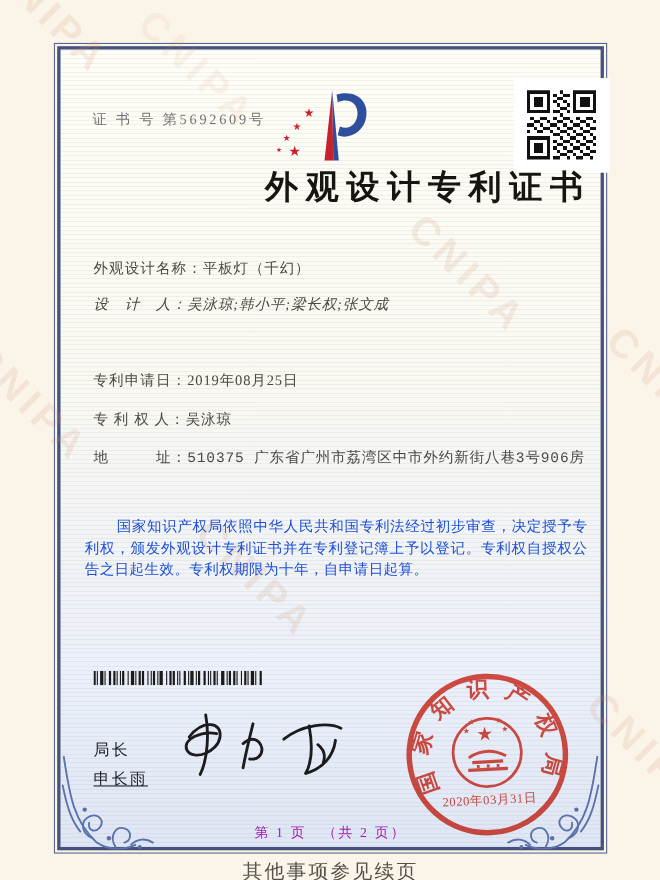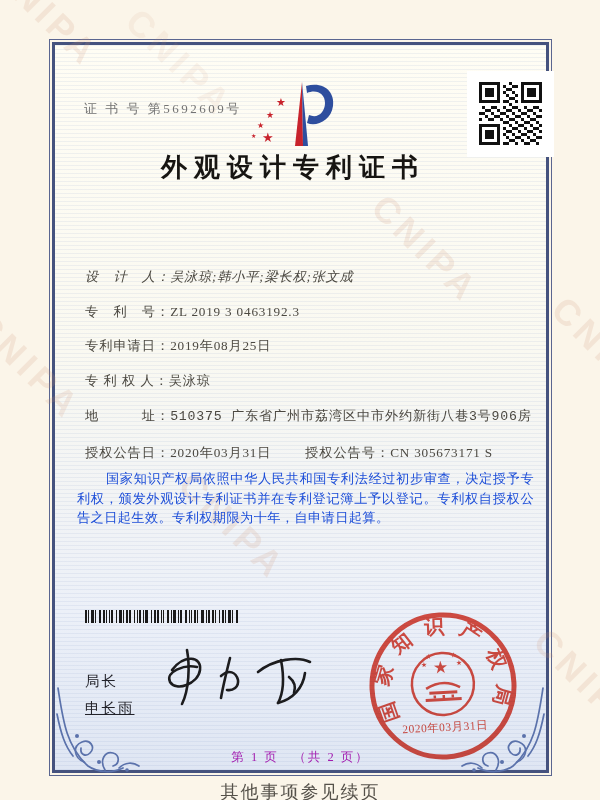--- a/index.html
+++ b/index.html
@@ -19,22 +19,22 @@
   .frame-inner { position:absolute; inset:2px; border:3px solid #45527e;
     background:
       repeating-linear-gradient(0deg, rgba(110,135,190,0.10) 0px, rgba(110,135,190,0.10) 1px, transparent 1px, transparent 4px),
       linear-gradient(180deg, #fffdf4 0%, #faf9f1 42%, #ecf0f8 78%, #dfe6f3 100%);
   }
 
   .content { position:absolute; z-index:3; }
 
   .cert-no { left:84px; top:76px; font-size:13px; letter-spacing:2.5px; color:#737373;margin-top:24px; }
 
-  .title { left:49px; top:150px; width:488px; text-align:center;
-           font-size:26px; font-weight:bold; letter-spacing:7px; color:#171512; }
+  .title { left:49px; top:150px; width:488px; text-align:right;
+           font-size:30px; font-weight:bold; letter-spacing:7px; color:#171512; }
 
   .row { left:85px; width:450px; font-size:13.2px; color:#4b4841; letter-spacing:0.8px; white-space:nowrap; }
   .row .lab { letter-spacing:1px; }
 
   .grant-right { position:absolute; left:220px; top:0; }
 
   .bodytext { left:77px; top:469px; width:457px; font-size:13.2px; line-height:19.5px;
               color:#1d4ed8; text-align:justify; letter-spacing:0.4px; }
   .bodytext p { text-indent:2.2em; margin-bottom:1px; }
 
@@ -243,40 +243,34 @@
         <rect x="27" y="60" width="3" height="3"></rect>
         <rect x="36" y="60" width="3" height="3"></rect>
         <rect x="45" y="60" width="3" height="3"></rect>
         <rect x="48" y="60" width="3" height="3"></rect>
         <rect x="57" y="60" width="3" height="3"></rect>
       </g>
   </svg>
 
   <div class="content title">外观设计专利证书</div>
 
+  <div class="content row" style="top:235px;">
+    <span class="lab">外观设计名称：</span><span>平板灯（千幻）</span>
+  </div>
   <div class="content row" style="top:268px;font-style:italic;">
     <span class="lab">设　计　人：</span><span>吴泳琼;韩小平;梁长权;张文成</span>
   </div>
-  <div class="content row" style="top:303px;">
-    <span class="lab">专　利　号：</span><span>ZL 2019 3 0463192.3</span>
-  </div>
   <div class="content row" style="top:337px;">
     <span class="lab">专利申请日：</span><span>2019年08月25日</span>
   </div>
   <div class="content row" style="top:372px;">
     <span class="lab">专 利 权 人：</span><span>吴泳琼</span>
   </div>
   <div class="content row" style="top:407px;font-family:Liberation Mono, monospace;">
     <span class="lab">地　　　址：</span><span>510375 广东省广州市荔湾区中市外约新街八巷3号906房</span>
-  </div>
-  <div class="content row" style="top:444px;">
-    <span class="lab">授权公告日：</span><span>2020年03月31日</span>
-    <span class="grant-right">
-      <span class="lab">授权公告号：</span><span>CN 305673171 S</span>
-    </span>
   </div>
 
   <div class="content bodytext">
     <p>国家知识产权局依照中华人民共和国专利法经过初步审查，决定授予专利权，颁发外观设计专利证书并在专利登记簿上予以登记。专利权自授权公告之日起生效。专利权期限为十年，自申请日起算。</p>
   </div>
 
   <svg class="content barcode-box" width="155" height="13" viewBox="0 0 155 13">
     <g id="barcode-bars" fill="#1a1a1a">
         <rect x="0" y="0" width="2" height="13"></rect>
         <rect x="3" y="0" width="1" height="13"></rect>

